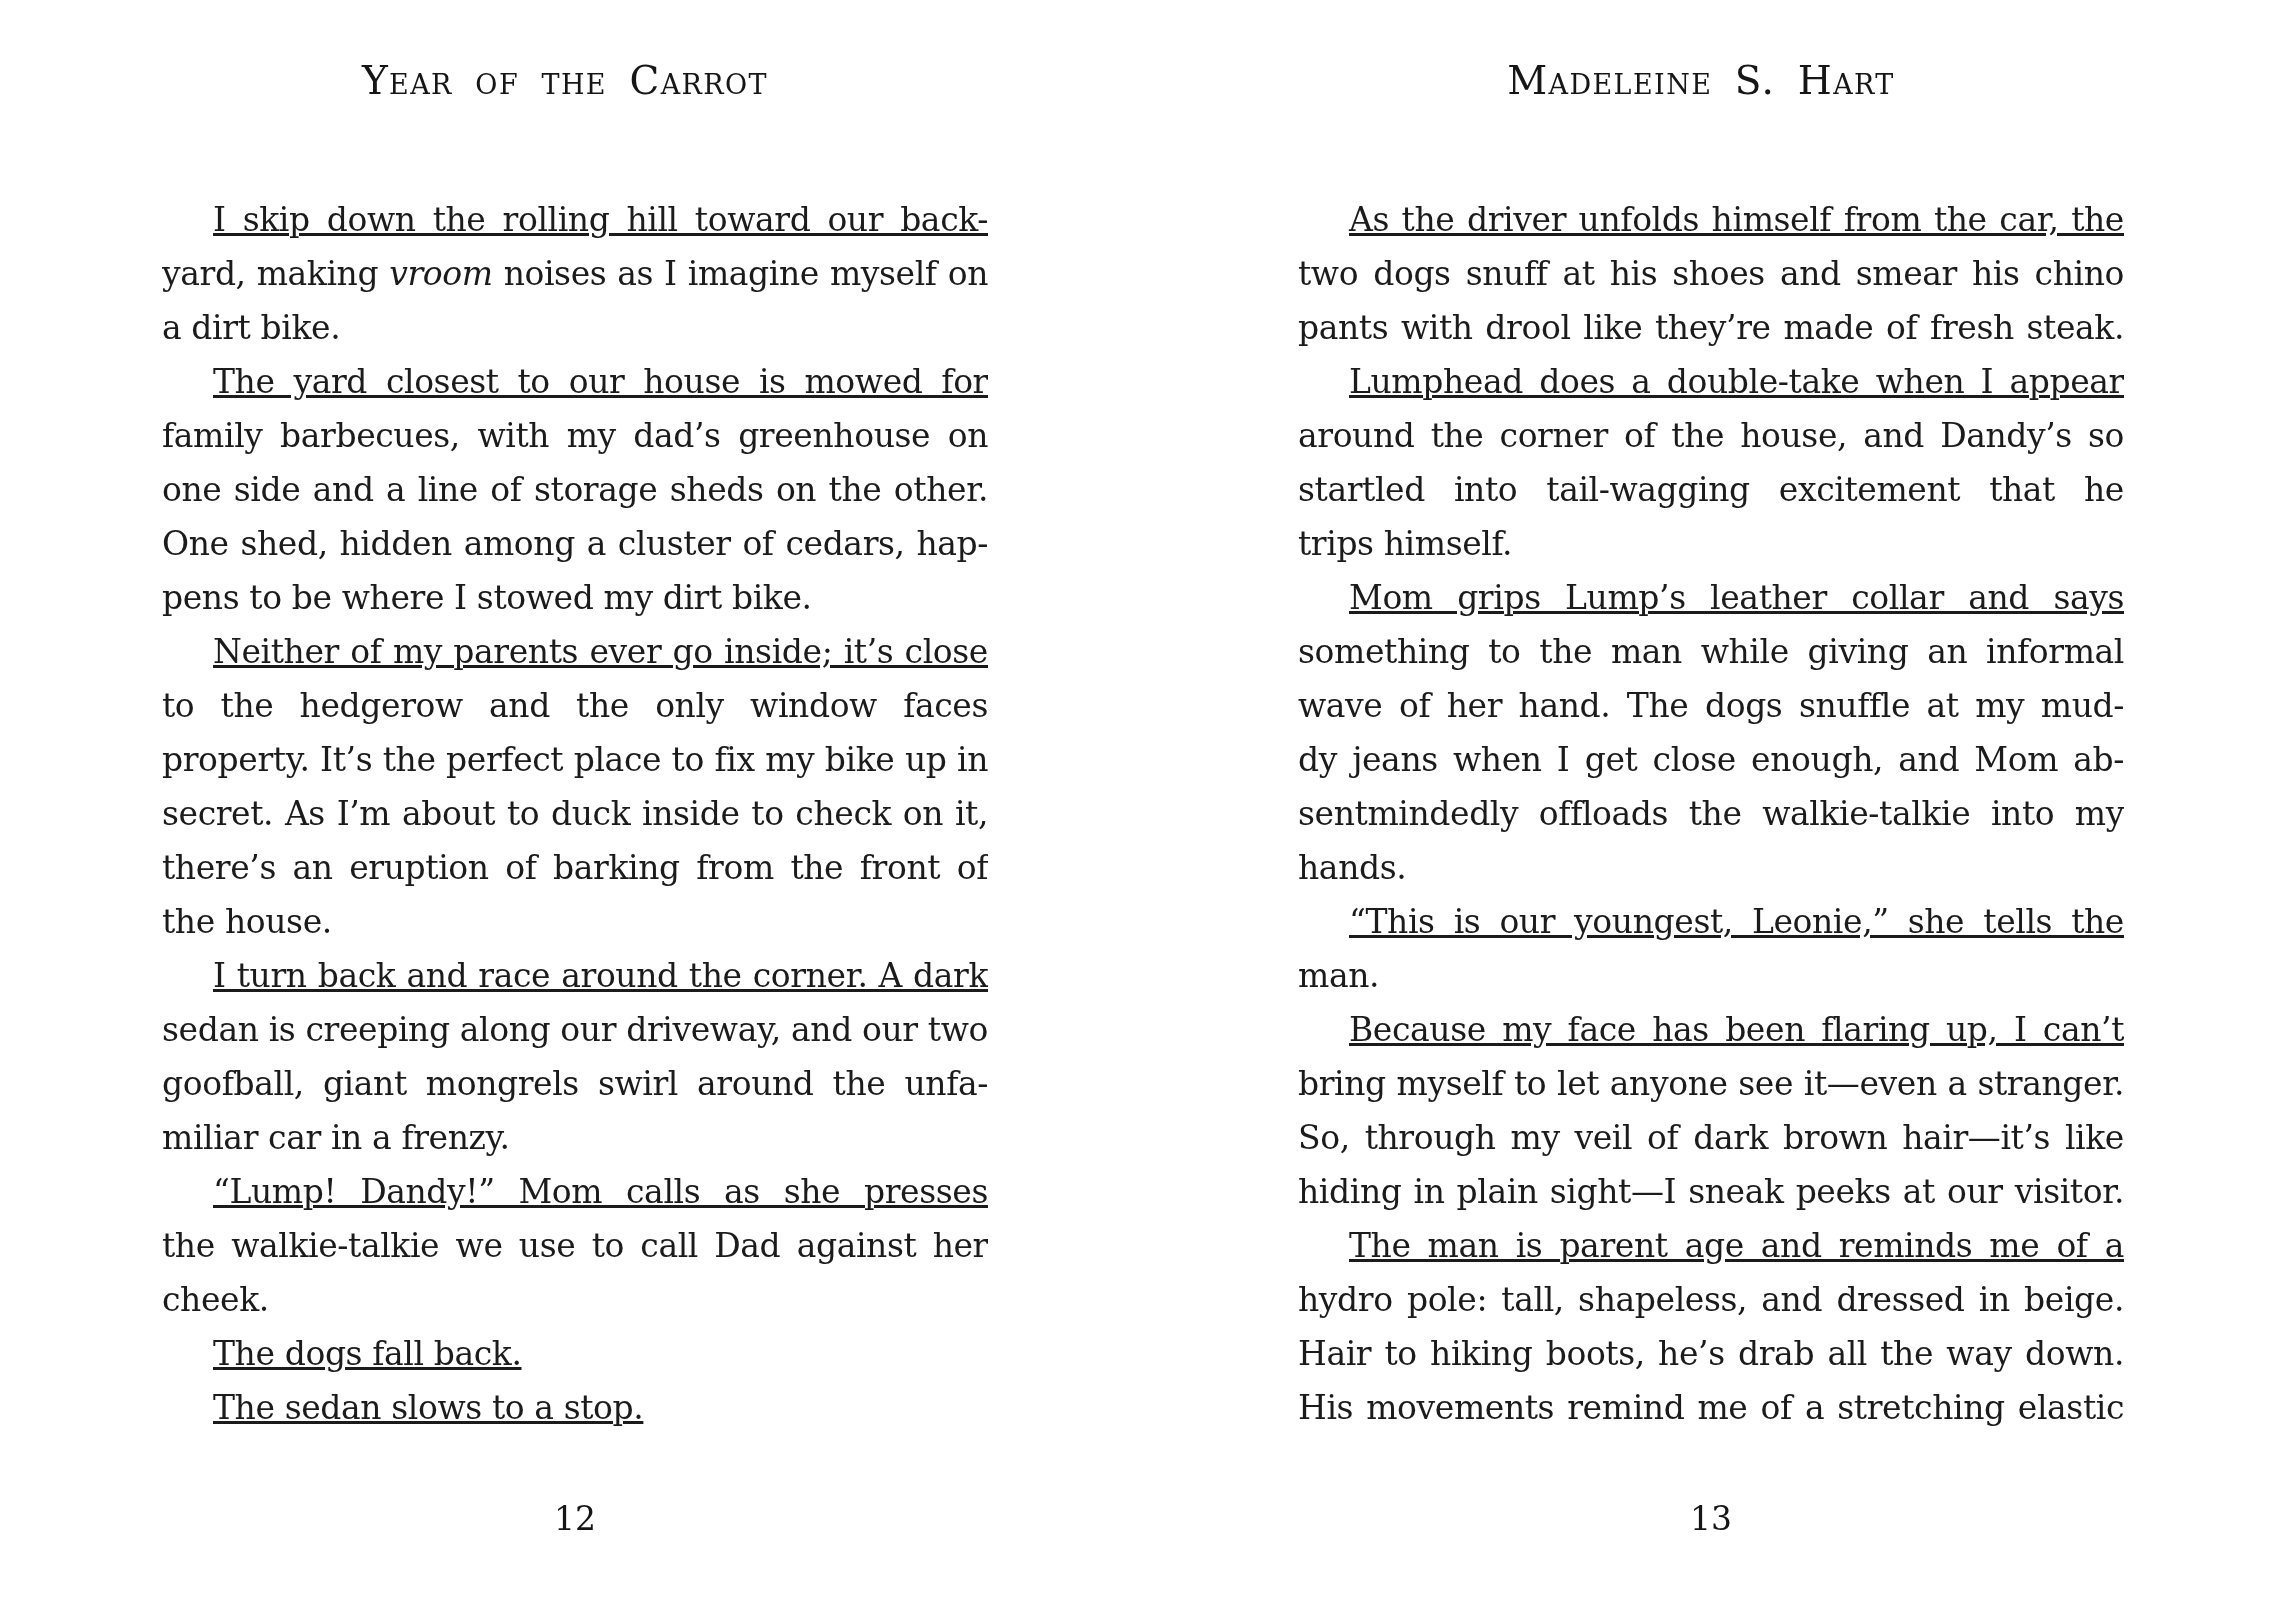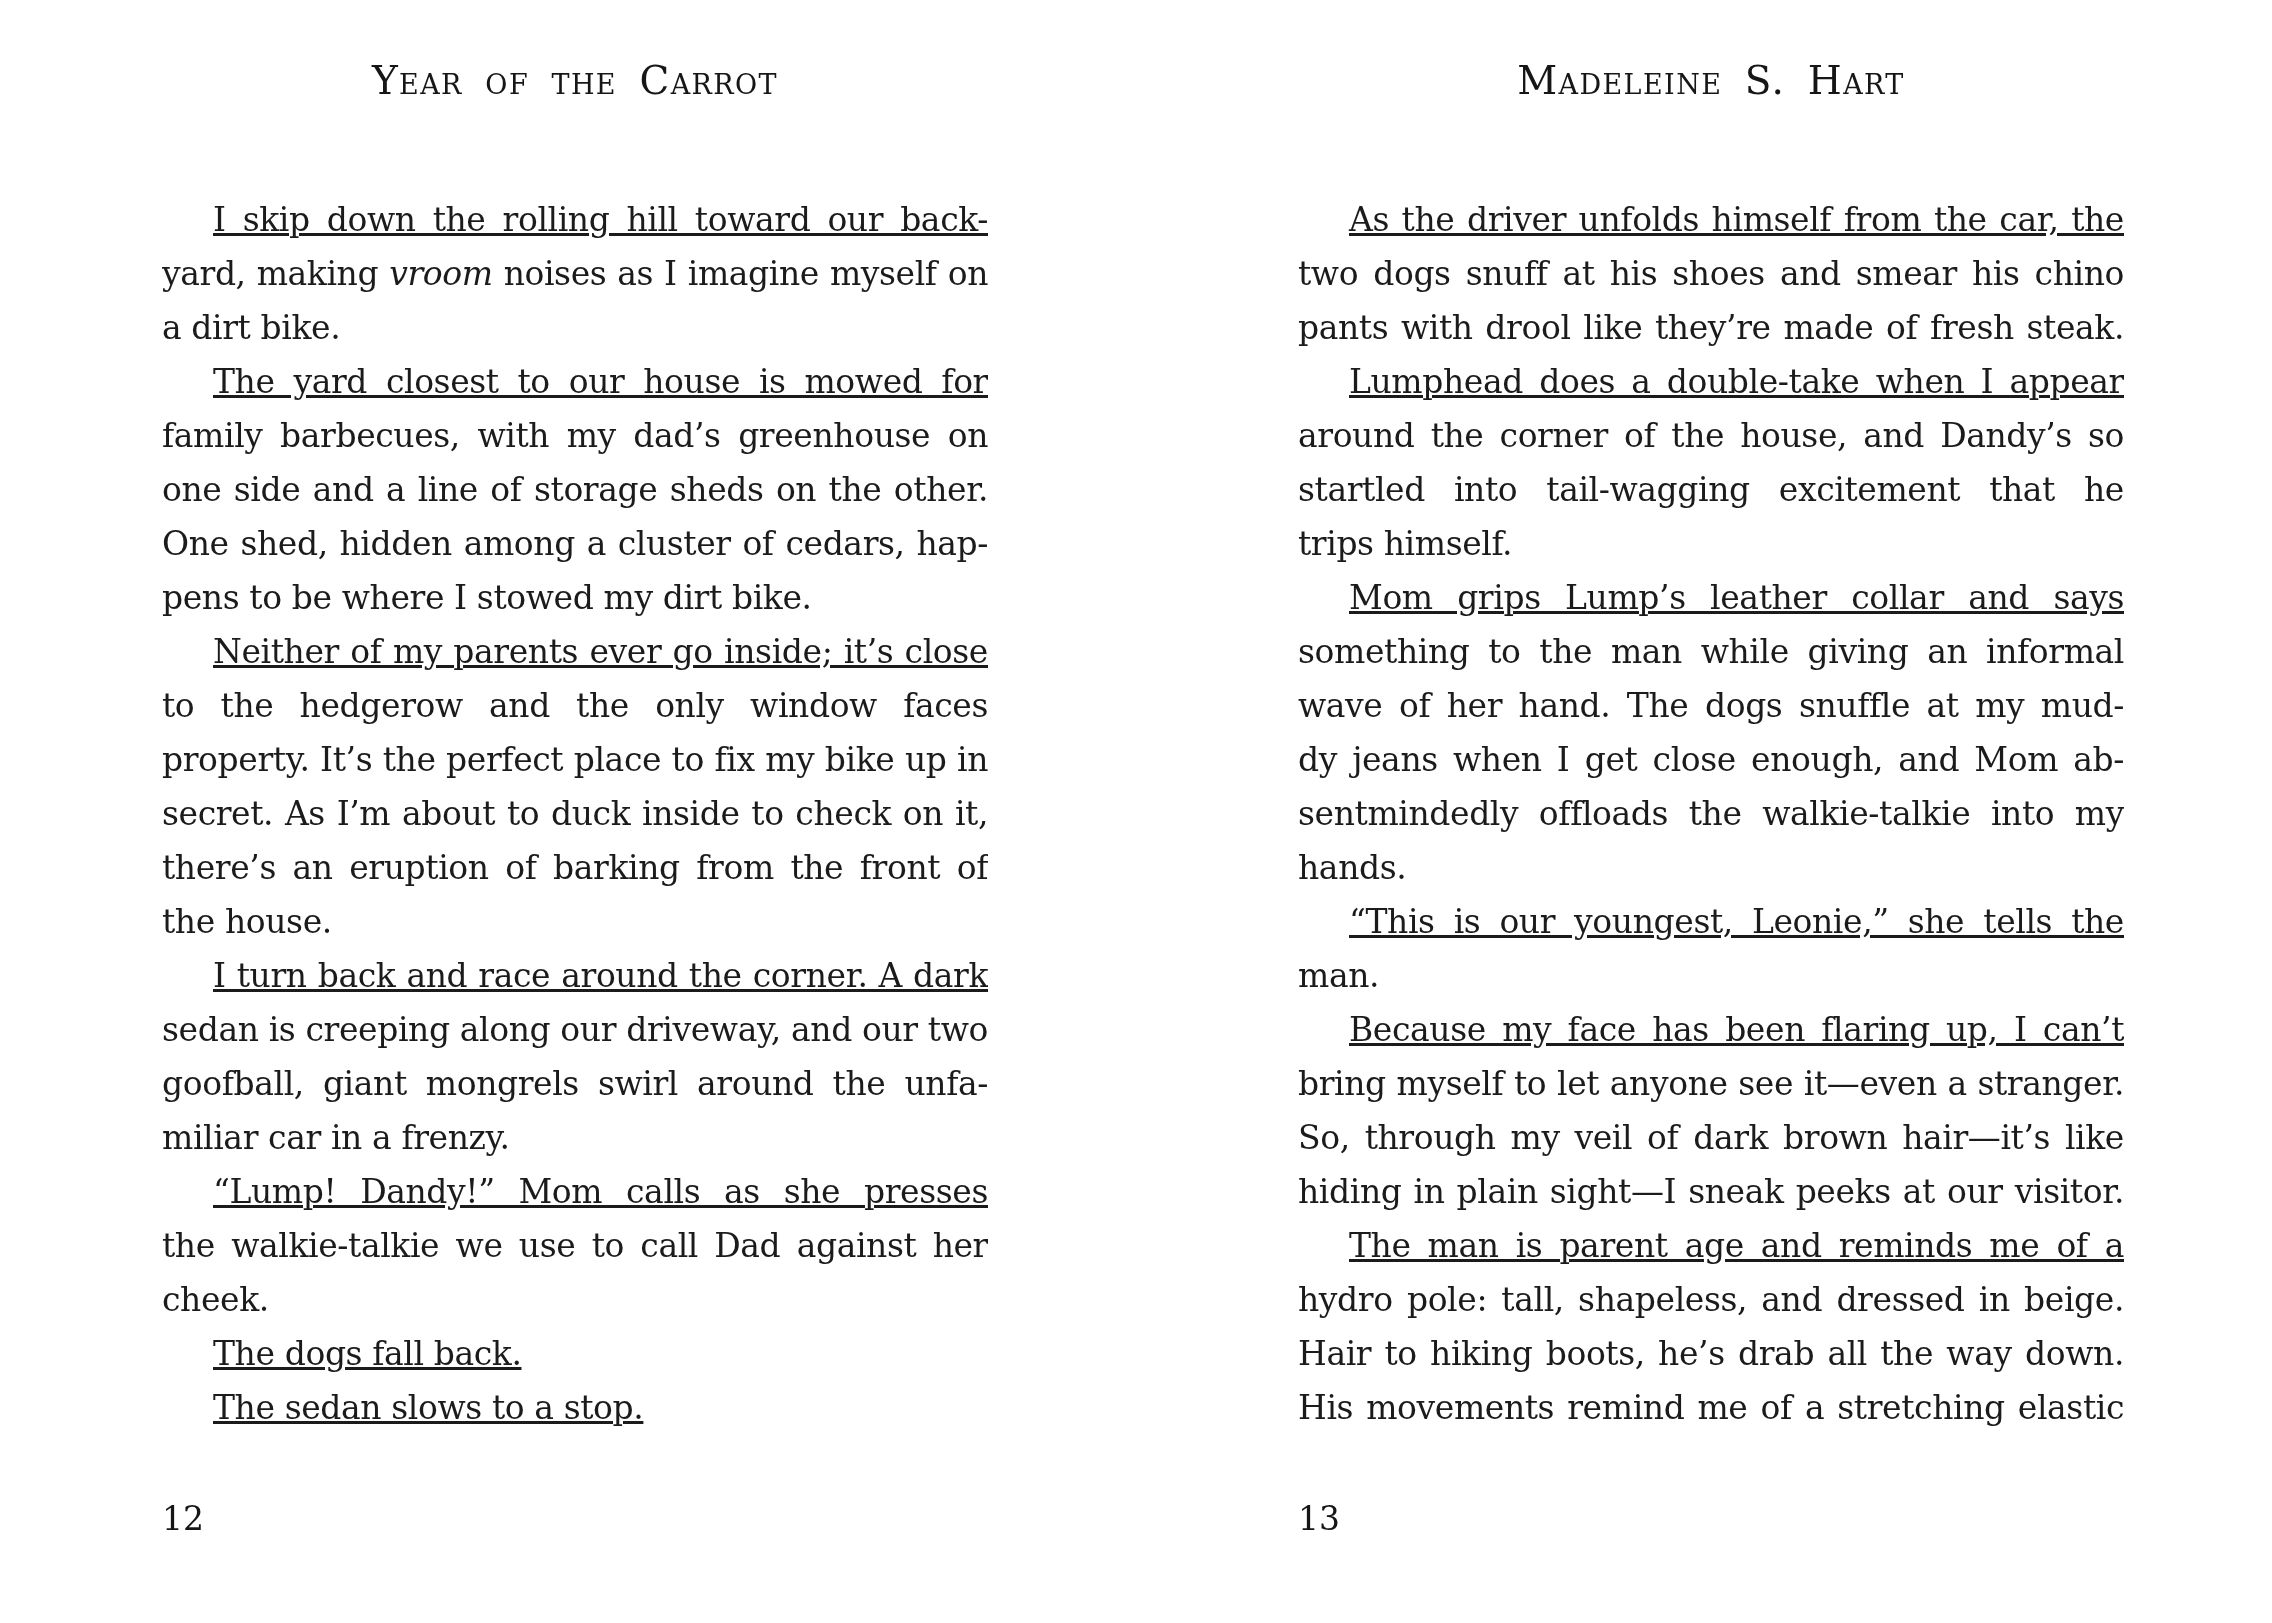--- a/index.html
+++ b/index.html
@@ -17,21 +17,21 @@
     background: #ffffff;
   }
   .page {
     position: relative;
     width: 1136px;
     height: 1623px;
   }
   .running-header {
     position: absolute;
     top: 58px;
-    left: 162px;
+    left: 152px;
     width: 826px;
     text-align: center;
     font-variant: small-caps;
     font-size: 39px;
     letter-spacing: 1.4px;
     word-spacing: 8.7px;
     color: #161616;
     white-space: nowrap;
   }
   .text-block {
@@ -57,21 +57,21 @@
     display: inline-block;
     width: 100%;
     height: 0;
   }
   .line em { }
   .page-number {
     position: absolute;
     top: 1499px;
     left: 162px;
     width: 826px;
-    text-align: left;
+    text-align: center;
     font-variant: small-caps;
     font-size: 33px;
     color: #161616;
   }
 </style>
 </head>
 <body>
 
 <div class="spread">
 

